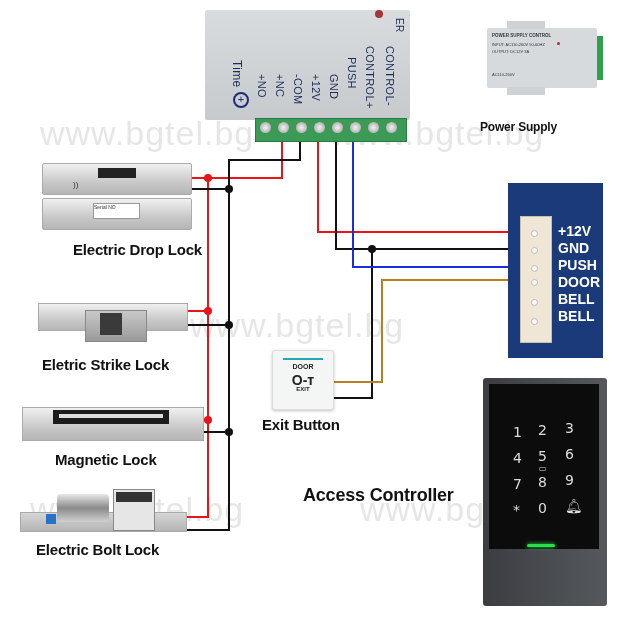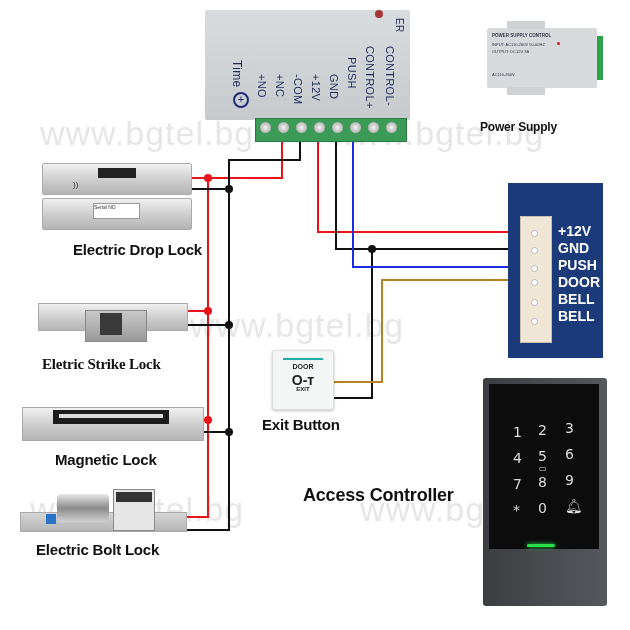--- a/index.html
+++ b/index.html
@@ -134,21 +134,21 @@
 </div>
 <div class="abs lock-metal" style="left:42px;top:198px;width:148px;height:30px;border-radius:2px;">
   <div class="abs" style="left:50px;top:4px;width:45px;height:14px;background:#fff;border:1px solid #999;font-size:5px;color:#333;">Serial NO</div>
 </div>
 <div class="abs label" style="left:53px;top:241px;margin-left:20px;">Electric Drop Lock</div>
 
 <div class="abs lock-metal" style="left:38px;top:303px;width:148px;height:26px;"></div>
 <div class="abs" style="left:85px;top:310px;width:60px;height:30px;background:linear-gradient(180deg,#c8c8c8,#9a9a9a);border:1px solid #888;">
   <div class="abs" style="left:14px;top:2px;width:22px;height:22px;background:#3a3a3a;"></div>
 </div>
-<div class="abs label" style="left:42px;top:356px;font-family:Liberation Serif, serif;">Eletric Strike Lock</div>
+<div class="abs label" style="left:42px;top:356px;">Eletric Strike Lock</div>
 
 <div class="abs lock-metal" style="left:22px;top:407px;width:180px;height:32px;">
   <div class="abs" style="left:30px;top:2px;width:116px;height:14px;background:#1c1c1c;">
     <div class="abs" style="left:6px;top:4px;width:104px;height:4px;background:#ddd;"></div>
   </div>
 </div>
 <div class="abs label" style="left:55px;top:451px;">Magnetic Lock</div>
 
 <div class="abs" style="left:20px;top:512px;width:165px;height:18px;background:linear-gradient(180deg,#d5d5d5,#b5b5b5);border:1px solid #aaa;"></div>
 <div class="abs" style="left:57px;top:494px;width:52px;height:28px;background:linear-gradient(180deg,#e8e8e8,#8a8a8a 50%,#d0d0d0);border-radius:4px;"></div>

